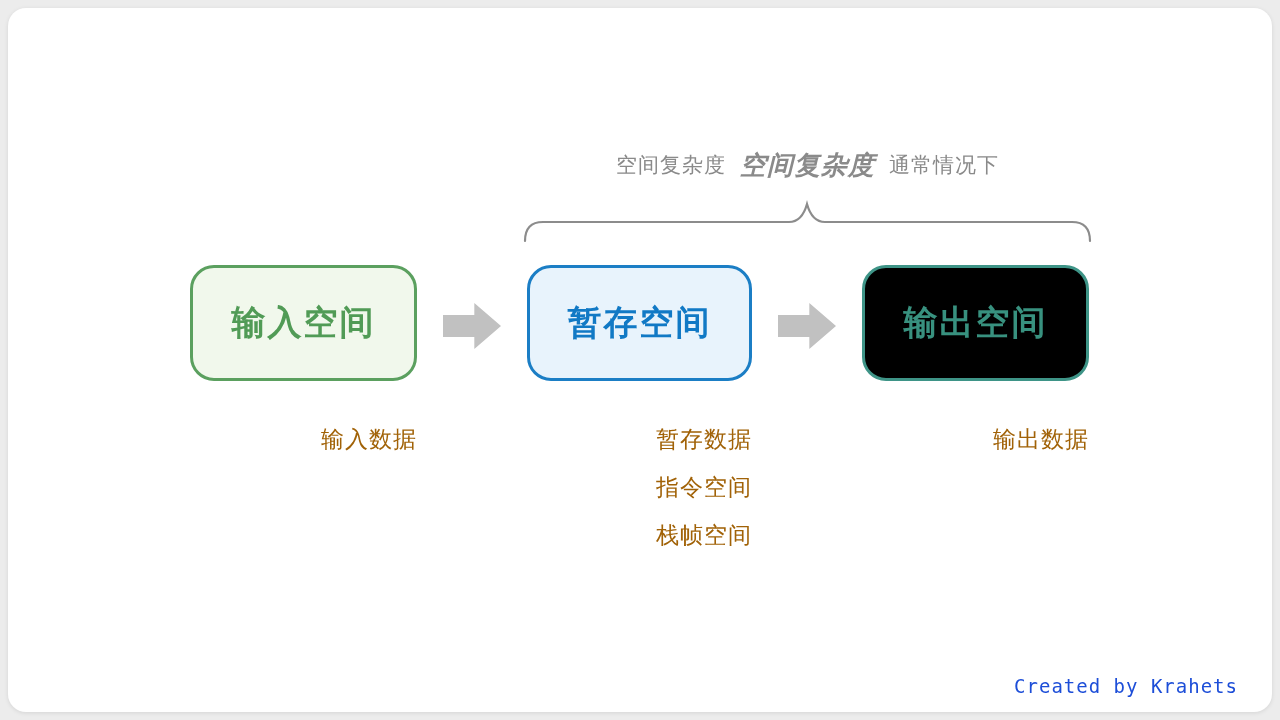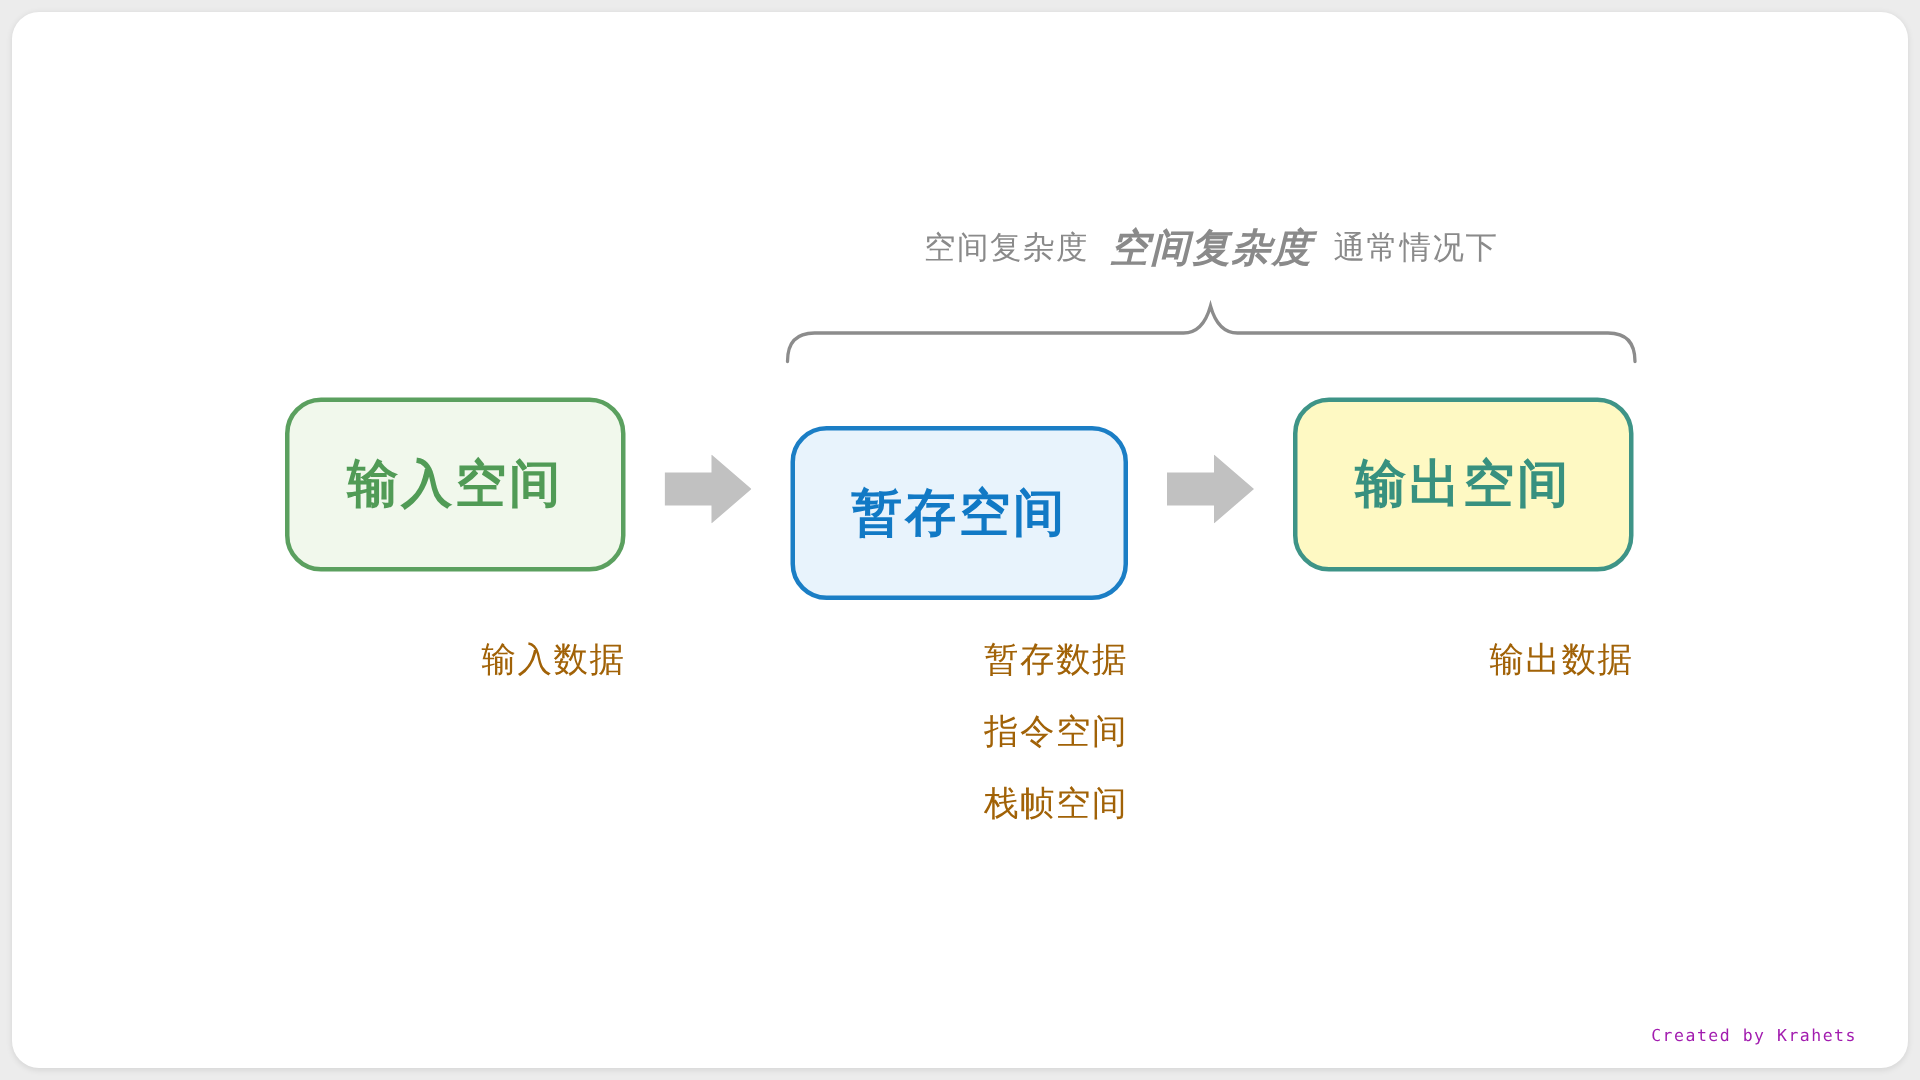--- a/index.html
+++ b/index.html
@@ -71,23 +71,23 @@
     letter-spacing: 1px;
   }
   .notes-input  { left: 190px; width: 227px; }
   .notes-buffer { left: 527px; width: 225px; }
   .notes-output { left: 862px; width: 227px; }
   .note-line { height: 30px; line-height: 30px; margin-bottom: 18px; white-space: nowrap; }
   .credit {
     position: absolute;
     right: 42px; bottom: 23px;
     font-family: "DejaVu Sans Mono", "Liberation Mono", monospace;
-    font-size: 11px;
+    font-size: 19px;
     letter-spacing: 1px;
-    color: #a21caf;
+    color: #1d4ed8;
     white-space: nowrap;
   }
 </style>
 </head>
 <body>
 
 <div class="stage">
   <div class="card"></div>
 
   <div class="title-row">
@@ -99,27 +99,27 @@
   <svg class="brace-svg" width="585" height="52" viewBox="0 0 585 52" fill="none" xmlns="http://www.w3.org/2000/svg">
     <path d="M 10 46 Q 10 27 28 27 L 274 27 Q 287 27 292 9 Q 297 27 310 27 L 557 27 Q 575 27 575 46" stroke="#8c8c8c" stroke-width="2.2" fill="none" stroke-linecap="round"></path>
   </svg>
 
   <div class="box box-input" style="border-color: rgb(91, 160, 95); background: rgb(241, 248, 236); color: rgb(81, 155, 86); text-align: right;">
     <span>输入空间</span>
   </div>
 
   <div class="arrow arrow-1"></div>
 
-  <div class="box box-buffer" style="border-color: rgb(27, 126, 197); background: rgb(232, 243, 252); color: rgb(17, 121, 197); margin-top: 19px;">
+  <div class="box box-buffer" style="border-color: rgb(27, 126, 197); background: rgb(232, 243, 252); color: rgb(17, 121, 197);">
     <span>暂存空间</span>
   </div>
 
   <div class="arrow arrow-2"></div>
 
-  <div class="box box-output" style="border-color: rgb(62, 148, 135); background: #fef9c3; color: rgb(56, 145, 127); align-items: center;">
+  <div class="box box-output" style="border-color: rgb(62, 148, 135); background: #000000; color: rgb(56, 145, 127); align-items: center;">
     <span>输出空间</span>
   </div>
 
   <div class="notes-col notes-input">
     <div class="note-line">输入数据</div>
   </div>
 
   <div class="notes-col notes-buffer">
     <div class="note-line">暂存数据</div>
     <div class="note-line">指令空间</div>

